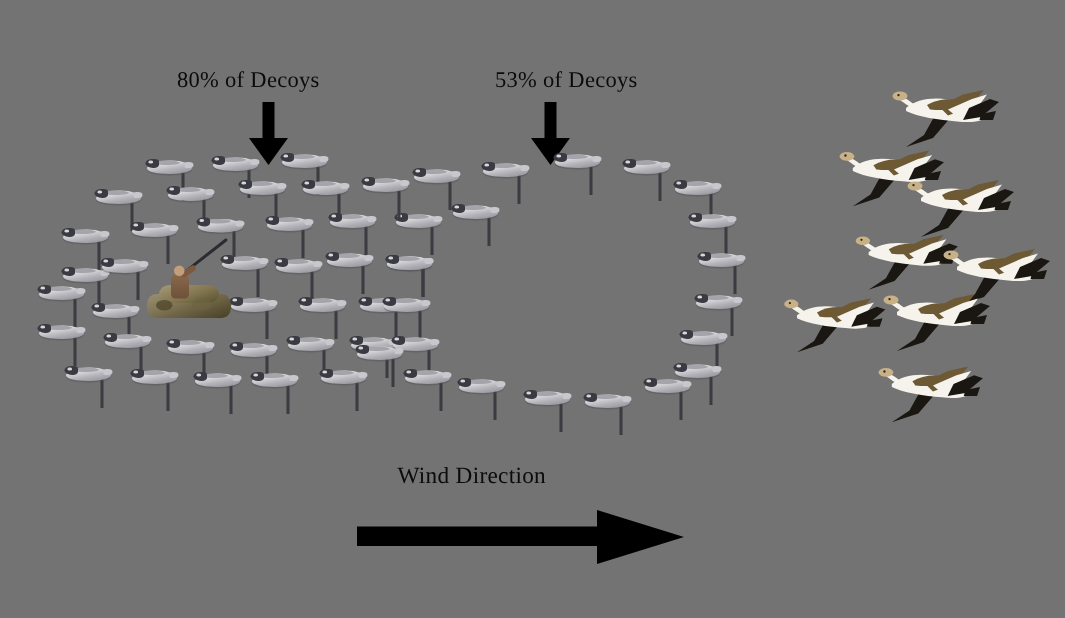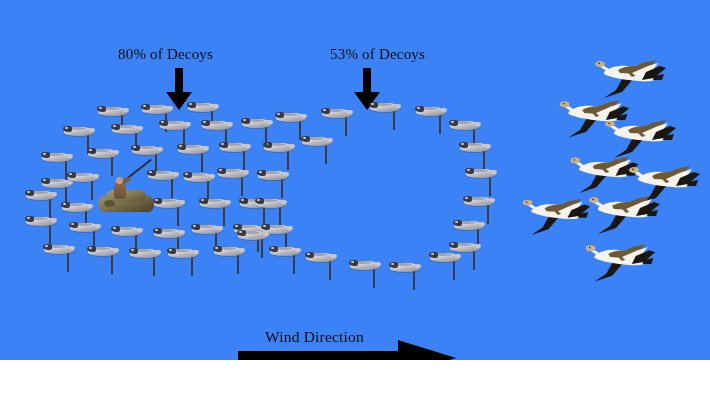--- a/index.html
+++ b/index.html
@@ -7,39 +7,39 @@
     margin: 0;
     padding: 0;
     background: #ffffff;
   }
   body {
     font-family: "Liberation Serif", serif;
   }
   #stage {
     position: relative;
     width: 710px;
-    height: 360px;
-    background: #3b82f6;
+    height: 412px;
+    background: #737373;
     overflow: hidden;
   }
 
   
   .label {
     position: absolute;
     font-family: "Liberation Serif", serif;
     color: #0b0b0b;
     white-space: nowrap;
     font-size: 15px;
     letter-spacing: 0.2px;
   }
   #label-80 { left: 118px; top: 46px; }
   #label-20 { left: 330px; top: 46px; }
   #label-wind {
     left: 265px;
-    top: 328px;
+    top: 309px;
     font-size: 15.5px;
   }
 
   
   .down-arrow {
     position: absolute;
     width: 26px;
     height: 42px;
   }
   .down-arrow .shaft {

